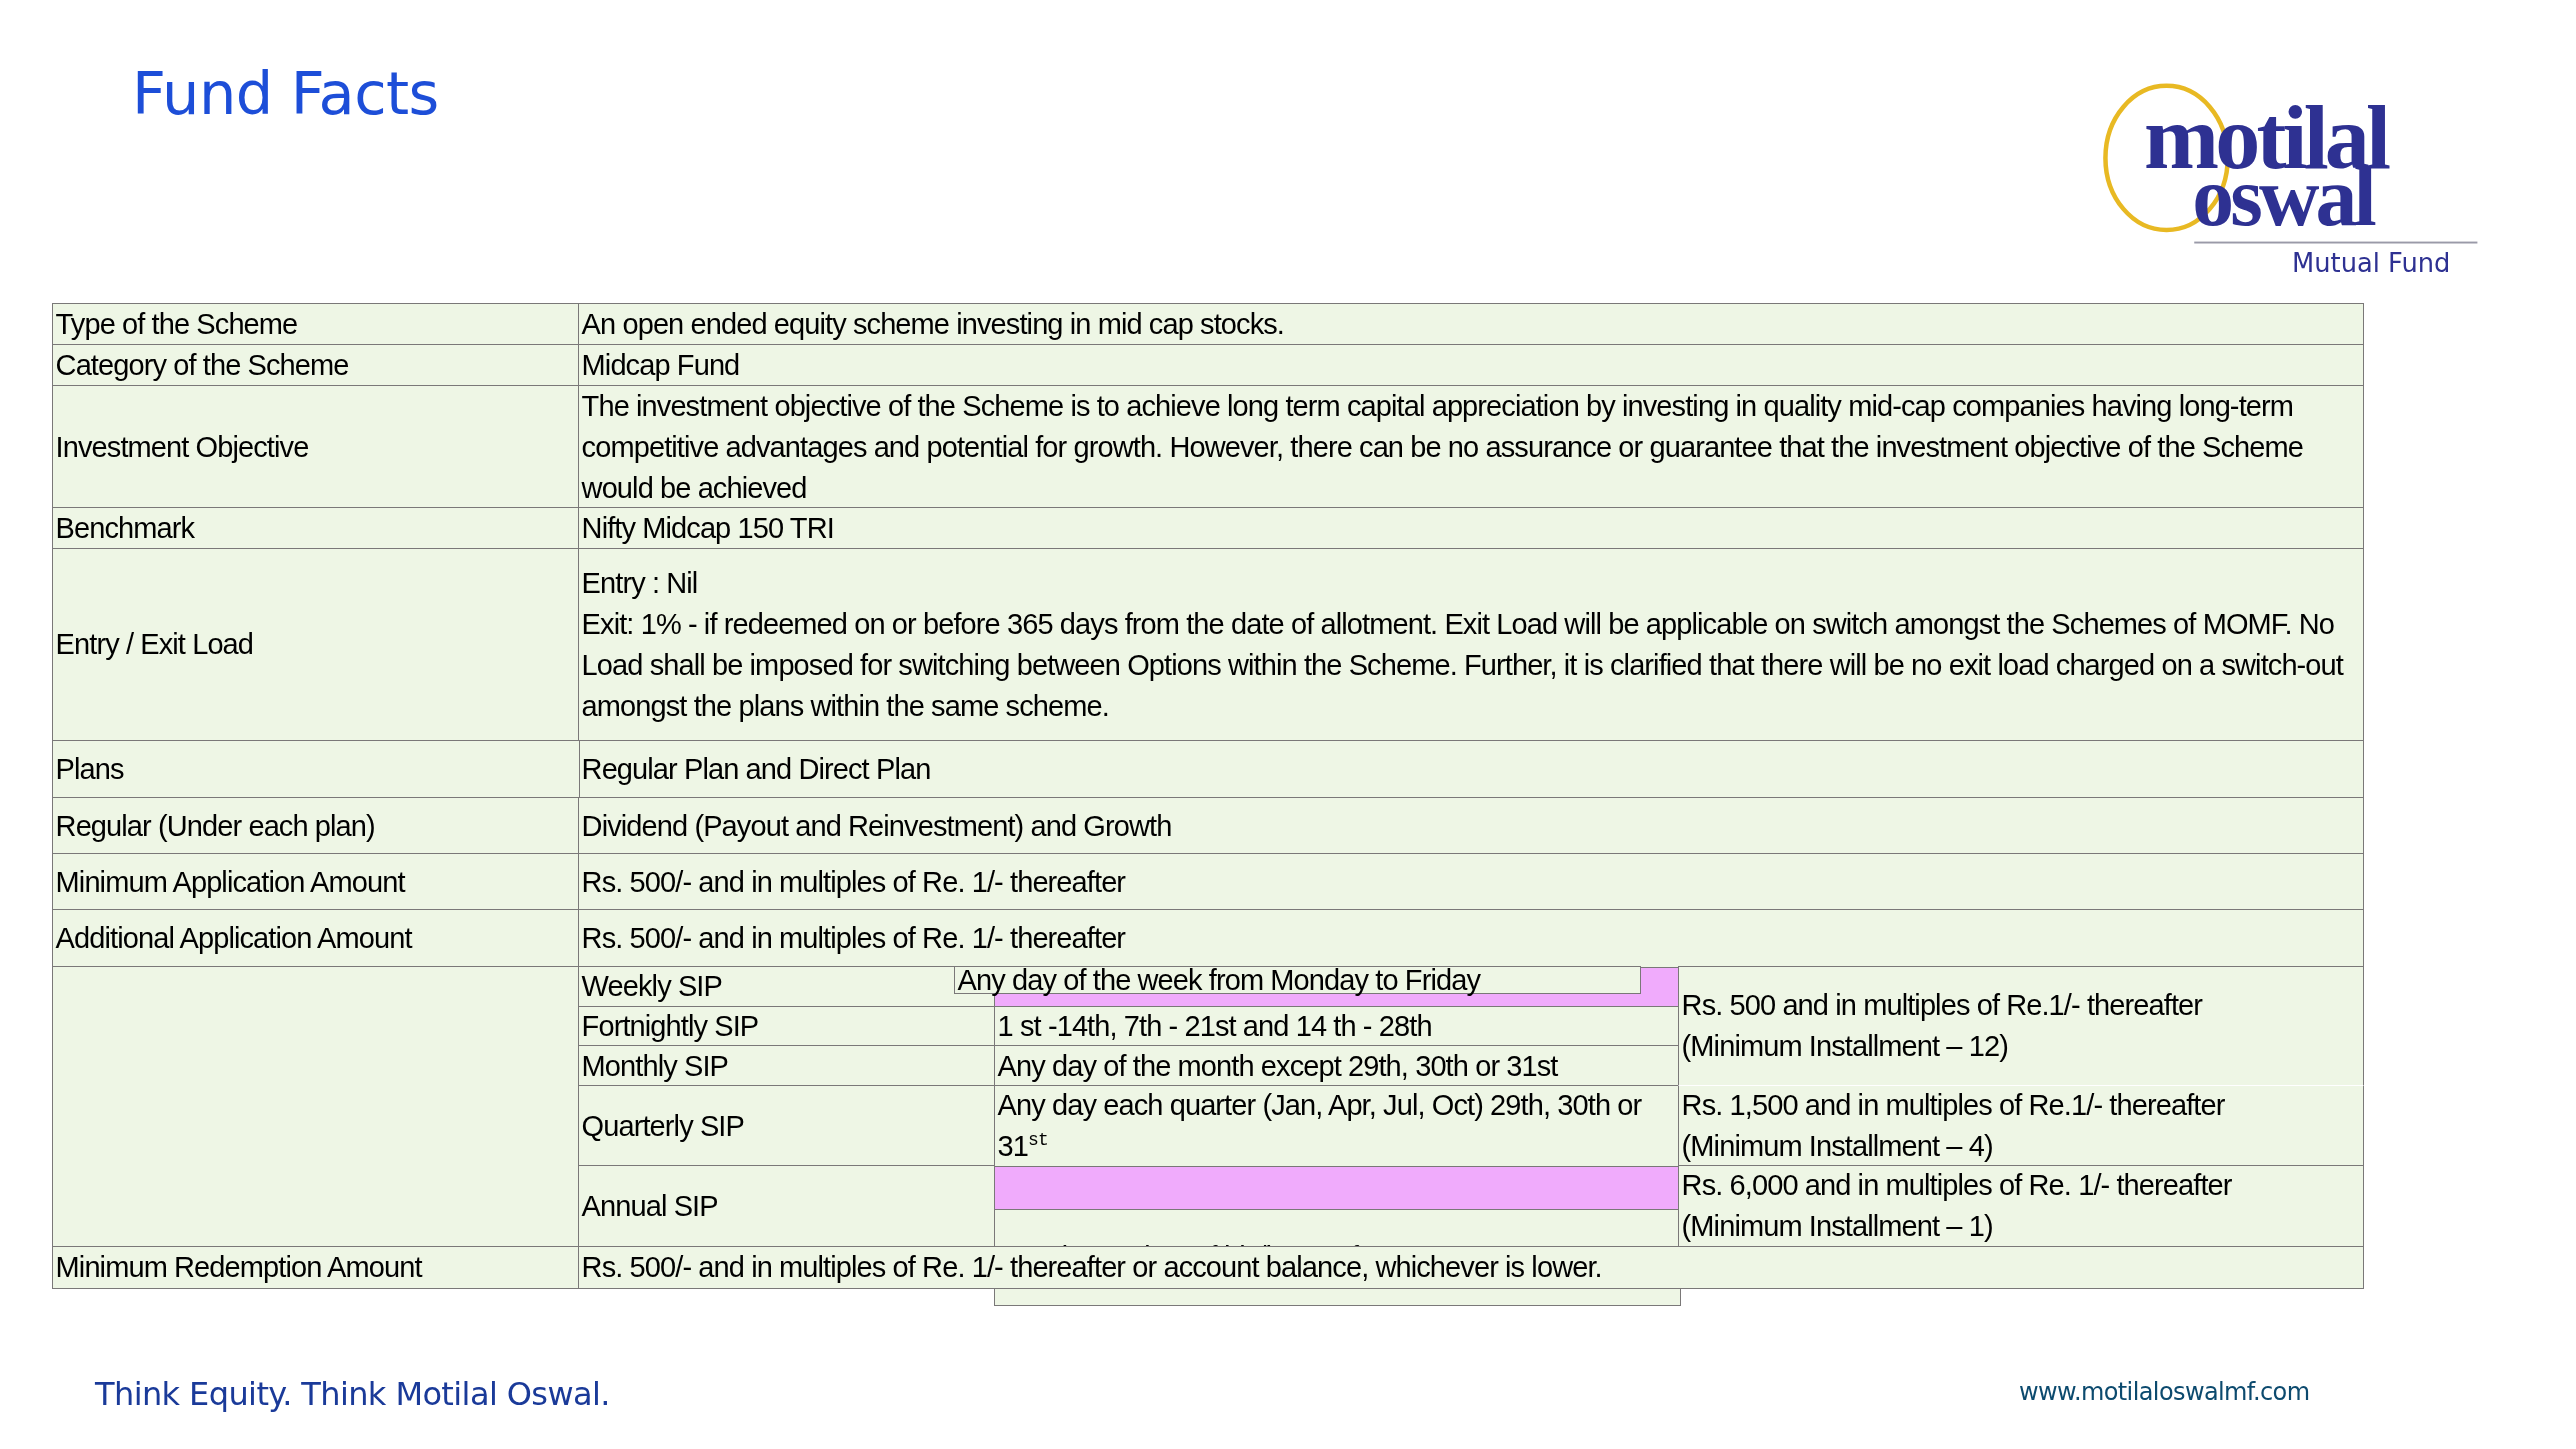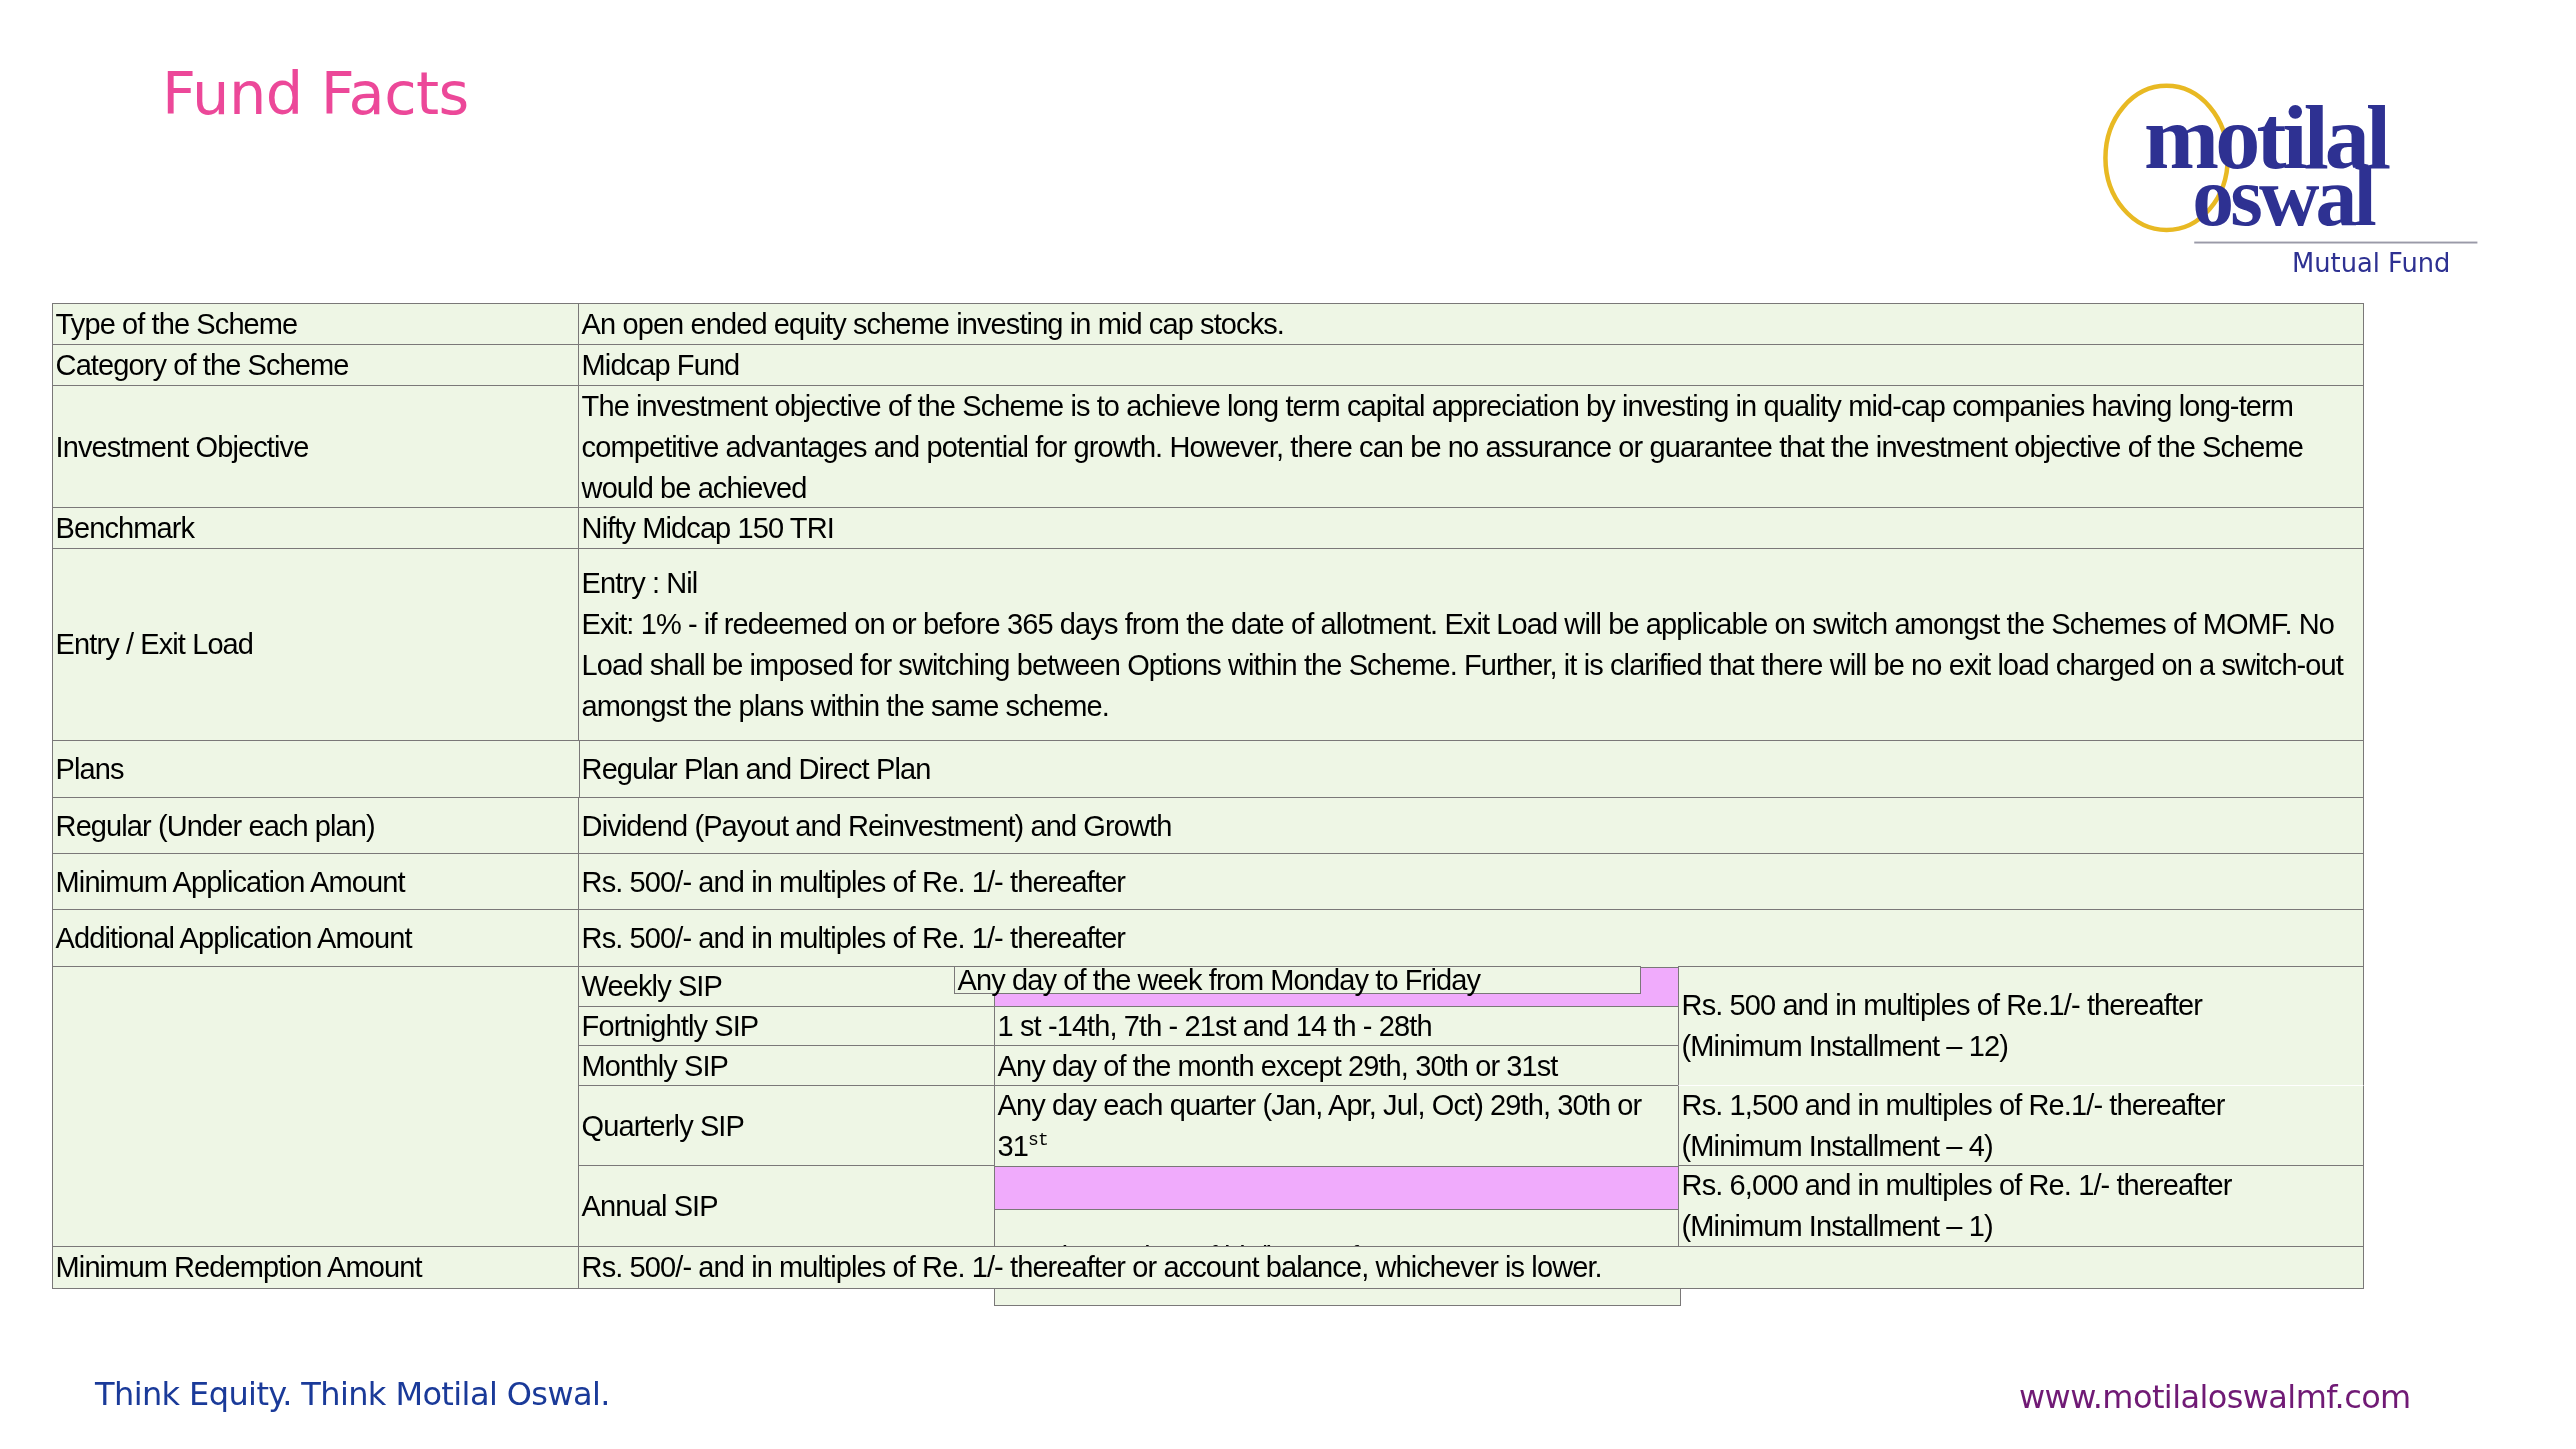--- a/index.html
+++ b/index.html
@@ -3,23 +3,22 @@
 <meta charset="utf-8">
 <style>
   html, body { margin: 0; padding: 0; }
   body {
     width: 2576px; height: 1449px; position: relative; overflow: hidden;
     background: #ffffff;
     font-family: "Liberation Sans", "DejaVu Sans", sans-serif;
   }
   .title {
     position: absolute; left: 132px; top: 59px;
-    font-size: 59px; color: #ec4899; font-family: "DejaVu Sans", sans-serif;
+    font-size: 59px; color: #1d4ed8; font-family: "DejaVu Sans", sans-serif;
     letter-spacing: -0.6px;
-    margin-left: 30px;
   }
   .logo { position: absolute; left: 2099px; top: 71px; width: 399px; height: 206px; }
   .grid {
     position: absolute; left: 52px; top: 303px; width: 2312px; height: 985px;
     background: #f0abfc;
   }
   .cell {
     position: absolute; box-sizing: border-box;
     border: 1.9px solid #7a7878;
     background: #eef6e5;
@@ -30,21 +29,21 @@
   }
   .cell .txt { white-space: pre-line; }
   .cell sup { font-size: 18px; line-height: 0; font-family: Liberation Mono, monospace; }
   .footer-left {
     position: absolute; left: 95px; top: 1375px;
     font-size: 32px; color: #1a3a99; letter-spacing: -0.6px;
     font-family: "DejaVu Sans", sans-serif;
   }
   .footer-right {
     position: absolute; left: 2019px; top: 1378px;
-    font-size: 32px; color: #701a75; letter-spacing: -0.6px;
+    font-size: 24px; color: #0c4a6e; letter-spacing: -0.6px;
     font-family: "DejaVu Sans", sans-serif;
   }
 </style>
 </head>
 <body>
 
 <div class="title">Fund Facts</div>
 
 <div class="logo">
   <svg width="399" height="206" viewBox="0 0 620 320">

